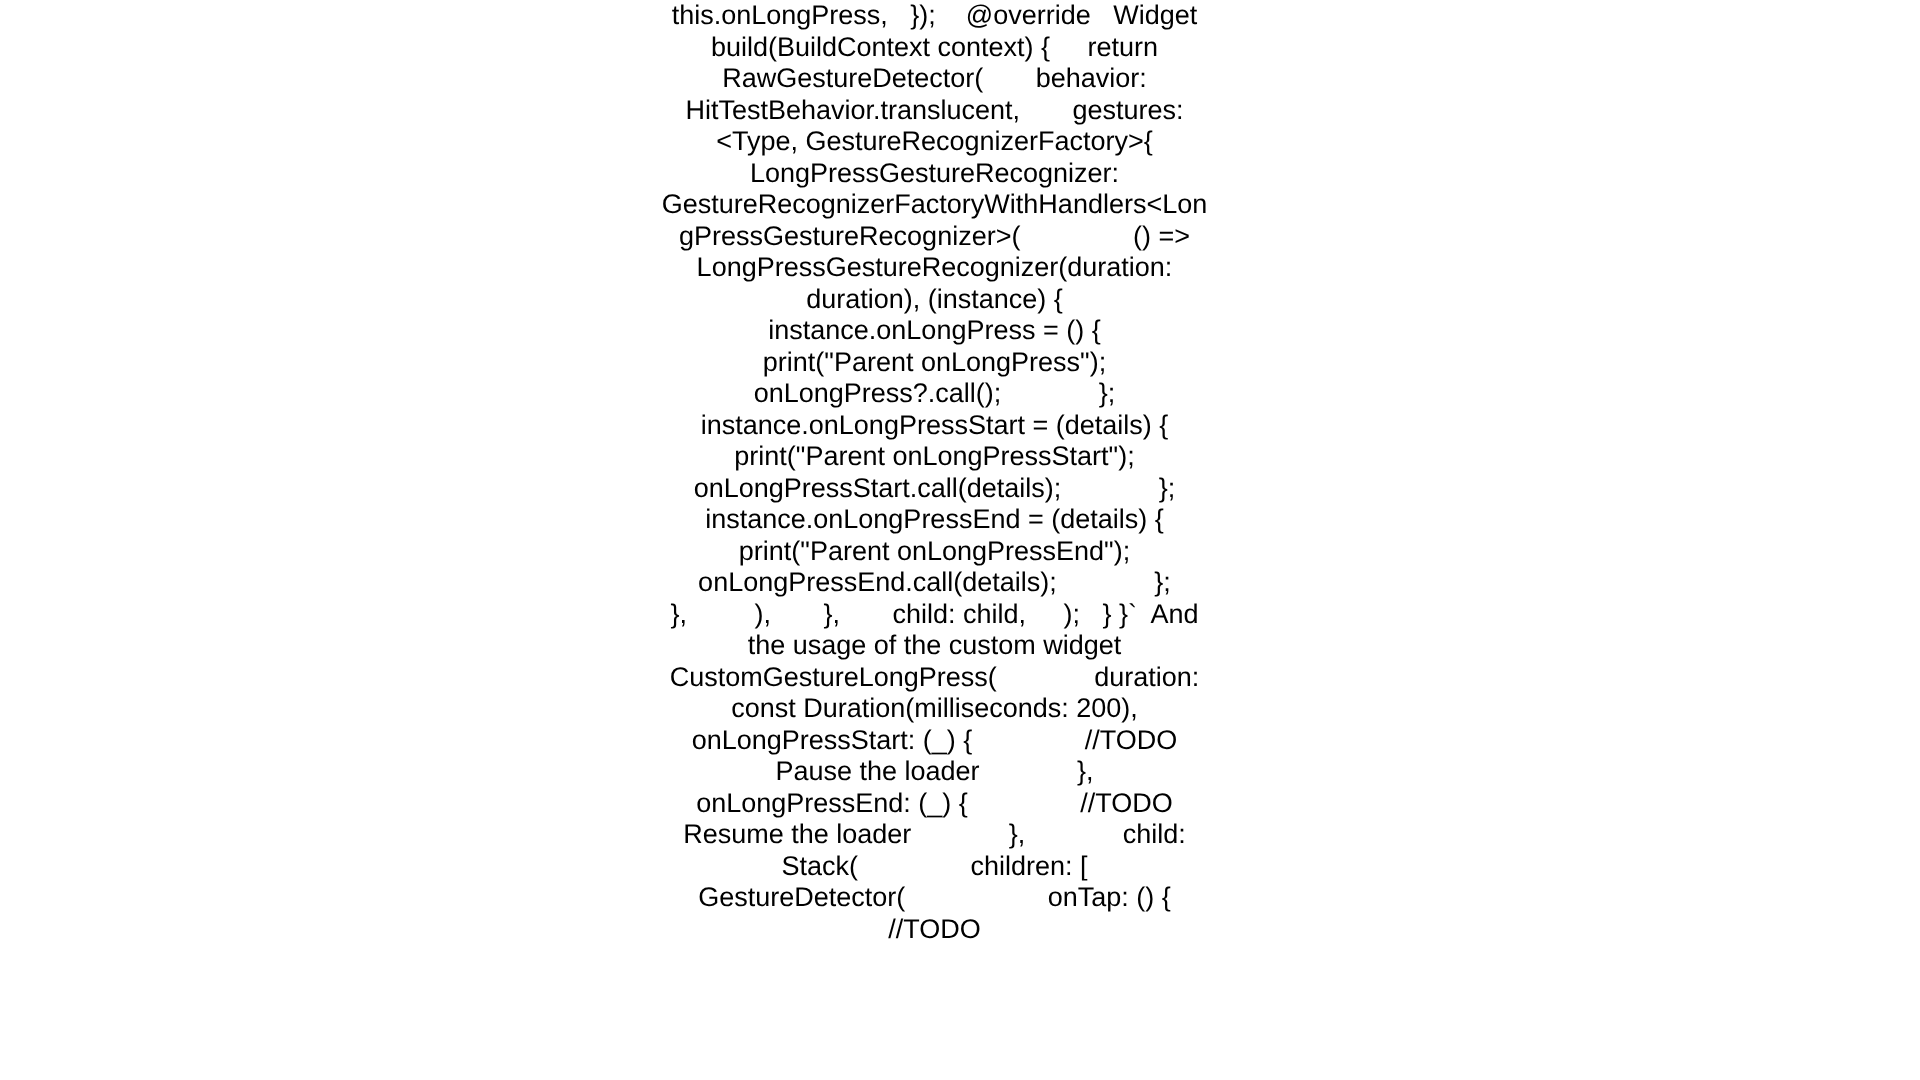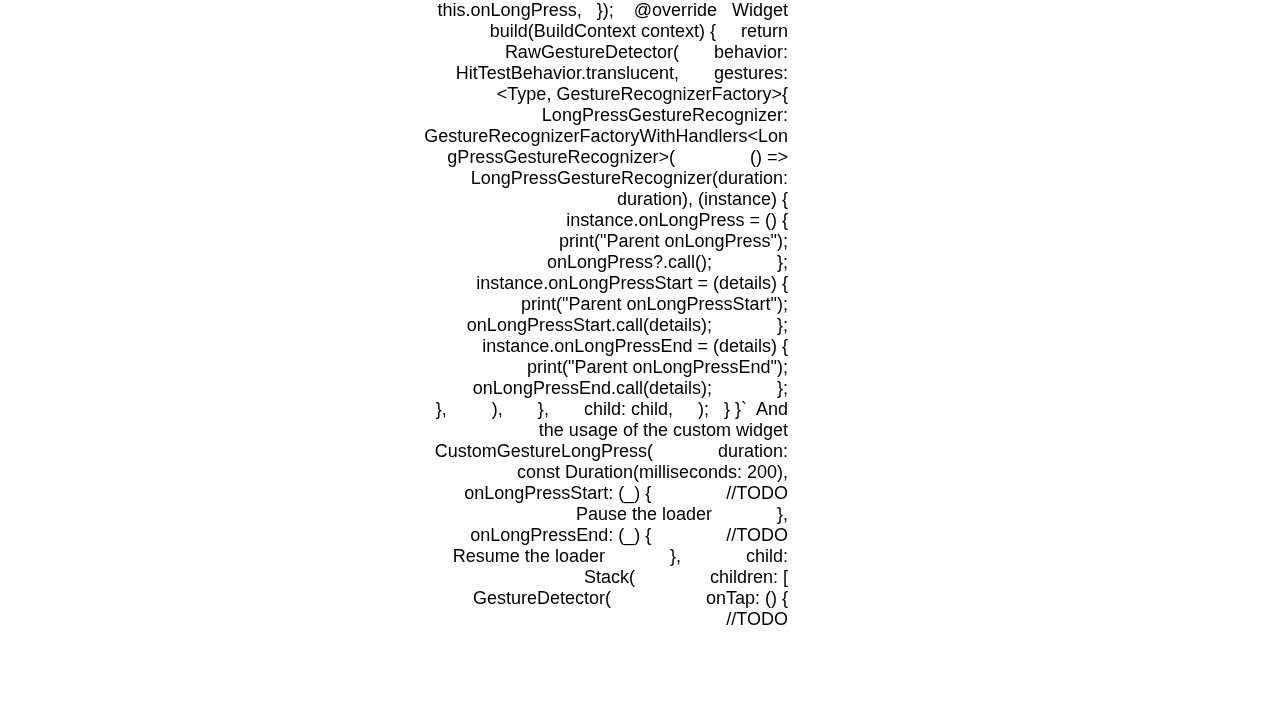--- a/index.html
+++ b/index.html
@@ -10,24 +10,24 @@
     body {
       width: 1280px;
       height: 720px;
       background: #ffffff;
       font-family: Arial, Helvetica, sans-serif;
       overflow: hidden;
       position: relative;
     }
     .content-block {
       position: absolute;
-      left: 418px;
+      left: 438px;
       top: 0;
       width: 370px;
-      text-align: right;
+      text-align: center;
       font-size: 18px;
       line-height: 21px;
       color: #000000;
       white-space: pre-wrap;
       word-wrap: break-word;
       overflow-wrap: break-word;
     }
   </style>
 </head>
 <body>

